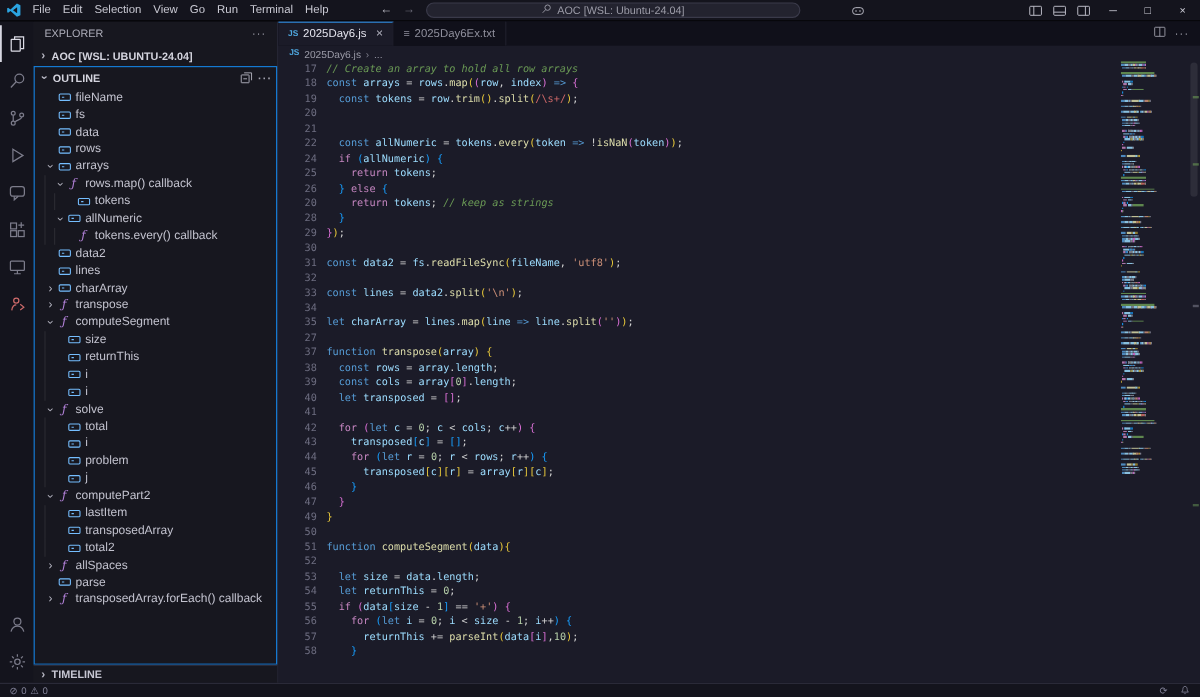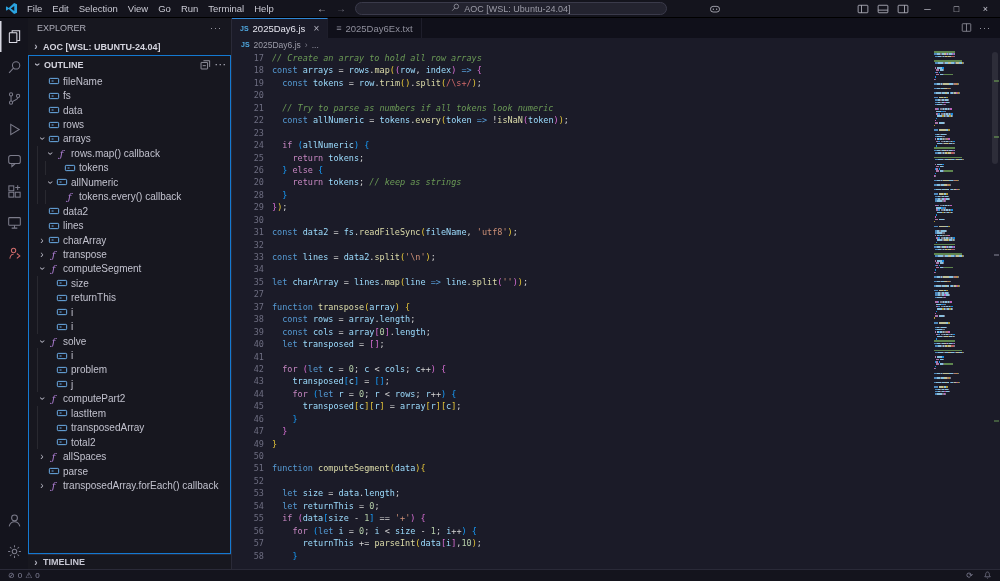--- a/index.html
+++ b/index.html
@@ -434,20 +434,31 @@
             </div>
             <div class="tree-item">
               <span class="indent"></span>
               <span class="twistie"></span>
               <span class="sym">
                 <svg width="12" height="12" viewBox="0 0 16 16" fill="none" stroke="#75BEFF" stroke-width="1.2">
                   <rect x="1.8" y="4.5" width="12.4" height="7" rx="1.2"></rect>
                   <path d="M4.8 8h2.6"></path>
                 </svg>
               </span>
+              <span class="tree-label">total</span>
+            </div>
+            <div class="tree-item">
+              <span class="indent"></span>
+              <span class="twistie"></span>
+              <span class="sym">
+                <svg width="12" height="12" viewBox="0 0 16 16" fill="none" stroke="#75BEFF" stroke-width="1.2">
+                  <rect x="1.8" y="4.5" width="12.4" height="7" rx="1.2"></rect>
+                  <path d="M4.8 8h2.6"></path>
+                </svg>
+              </span>
               <span class="tree-label">i</span>
             </div>
             <div class="tree-item">
               <span class="indent"></span>
               <span class="twistie"></span>
               <span class="sym">
                 <svg width="12" height="12" viewBox="0 0 16 16" fill="none" stroke="#75BEFF" stroke-width="1.2">
                   <rect x="1.8" y="4.5" width="12.4" height="7" rx="1.2"></rect>
                   <path d="M4.8 8h2.6"></path>
                 </svg>
@@ -558,23 +569,22 @@
         <span class="ficon js">JS</span>
         <span>2025Day6.js</span>
         <span class="bc-sep">›</span>
         <span>...</span>
       </div>
       <div class="code">
           <div class="code-line"><span class="gutter">17</span><span class="ltext"><span class="tk-c">// Create an array to hold all row arrays</span></span></div>
           <div class="code-line"><span class="gutter">18</span><span class="ltext"><span class="tk-k">const</span><span class="tk-o"> </span><span class="tk-v">arrays</span><span class="tk-o"> = </span><span class="tk-v">rows</span><span class="tk-o">.</span><span class="tk-f">map</span><span class="tk-b1">(</span><span class="tk-b2">(</span><span class="tk-v">row</span><span class="tk-o">, </span><span class="tk-v">index</span><span class="tk-b2">)</span><span class="tk-o"> </span><span class="tk-k">=&gt;</span><span class="tk-o"> </span><span class="tk-b2">{</span></span></div>
           <div class="code-line"><span class="gutter">19</span><span class="ltext"><span class="tk-o">  </span><span class="tk-k">const</span><span class="tk-o"> </span><span class="tk-v">tokens</span><span class="tk-o"> = </span><span class="tk-v">row</span><span class="tk-o">.</span><span class="tk-f">trim</span><span class="tk-b1">()</span><span class="tk-o">.</span><span class="tk-f">split</span><span class="tk-b1">(</span><span class="tk-r">/\s+/</span><span class="tk-b1">)</span><span class="tk-o">;</span></span></div>
           <div class="code-line"><span class="gutter">20</span><span class="ltext"></span></div>
-          <div class="code-line"><span class="gutter">21</span><span class="ltext"><span class="tk-c">  // Try to parse as numbers if all tokens look numeric</span></span></div>
+          <div class="code-line"><span class="gutter">21</span></div>
           <div class="code-line"><span class="gutter">22</span><span class="ltext"><span class="tk-o">  </span><span class="tk-k">const</span><span class="tk-o"> </span><span class="tk-v">allNumeric</span><span class="tk-o"> = </span><span class="tk-v">tokens</span><span class="tk-o">.</span><span class="tk-f">every</span><span class="tk-b1">(</span><span class="tk-v">token</span><span class="tk-o"> </span><span class="tk-k">=&gt;</span><span class="tk-o"> !</span><span class="tk-f">isNaN</span><span class="tk-b2">(</span><span class="tk-v">token</span><span class="tk-b2">)</span><span class="tk-b1">)</span><span class="tk-o">;</span></span></div>
-          <div class="code-line"><span class="gutter">23</span><span class="ltext"></span></div>
           <div class="code-line"><span class="gutter">24</span><span class="ltext"><span class="tk-o">  </span><span class="tk-x">if</span><span class="tk-o"> </span><span class="tk-b3">(</span><span class="tk-v">allNumeric</span><span class="tk-b3">)</span><span class="tk-o"> </span><span class="tk-b3">{</span></span></div>
           <div class="code-line"><span class="gutter">25</span><span class="ltext"><span class="tk-o">    </span><span class="tk-x">return</span><span class="tk-o"> </span><span class="tk-v">tokens</span><span class="tk-o">;</span></span></div>
           <div class="code-line"><span class="gutter">26</span><span class="ltext"><span class="tk-o">  </span><span class="tk-b3">}</span><span class="tk-o"> </span><span class="tk-x">else</span><span class="tk-o"> </span><span class="tk-b3">{</span></span></div>
           <div class="code-line"><span class="gutter">20</span><span class="ltext"><span class="tk-o">    </span><span class="tk-x">return</span><span class="tk-o"> </span><span class="tk-v">tokens</span><span class="tk-o">; </span><span class="tk-c">// keep as strings</span></span></div>
           <div class="code-line"><span class="gutter">28</span><span class="ltext"><span class="tk-o">  </span><span class="tk-b3">}</span></span></div>
           <div class="code-line"><span class="gutter">29</span><span class="ltext"><span class="tk-b2">}</span><span class="tk-b1">)</span><span class="tk-o">;</span></span></div>
           <div class="code-line"><span class="gutter">30</span><span class="ltext"></span></div>
           <div class="code-line"><span class="gutter">31</span><span class="ltext"><span class="tk-k">const</span><span class="tk-o"> </span><span class="tk-v">data2</span><span class="tk-o"> = </span><span class="tk-v">fs</span><span class="tk-o">.</span><span class="tk-f">readFileSync</span><span class="tk-b1">(</span><span class="tk-v">fileName</span><span class="tk-o">, </span><span class="tk-s">'utf8'</span><span class="tk-b1">)</span><span class="tk-o">;</span></span></div>
           <div class="code-line"><span class="gutter">32</span><span class="ltext"></span></div>
           <div class="code-line"><span class="gutter">33</span><span class="ltext"><span class="tk-k">const</span><span class="tk-o"> </span><span class="tk-v">lines</span><span class="tk-o"> = </span><span class="tk-v">data2</span><span class="tk-o">.</span><span class="tk-f">split</span><span class="tk-b1">(</span><span class="tk-s">'\n'</span><span class="tk-b1">)</span><span class="tk-o">;</span></span></div>

